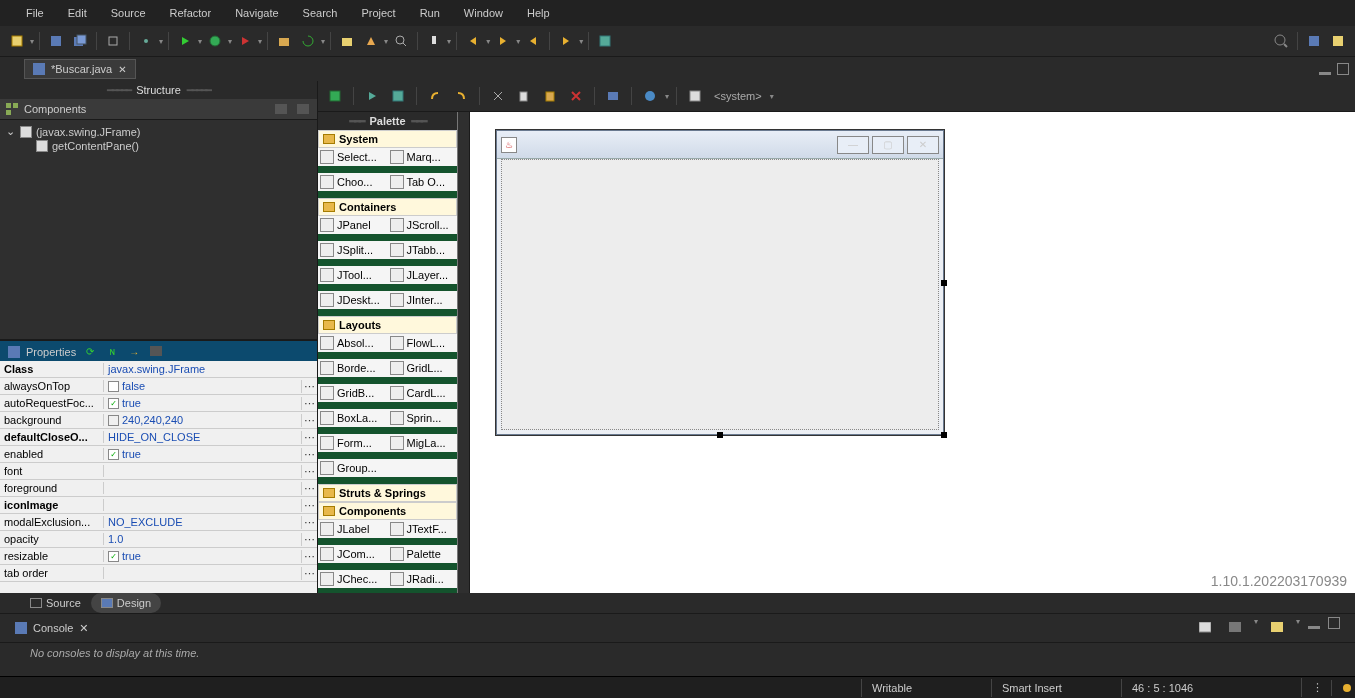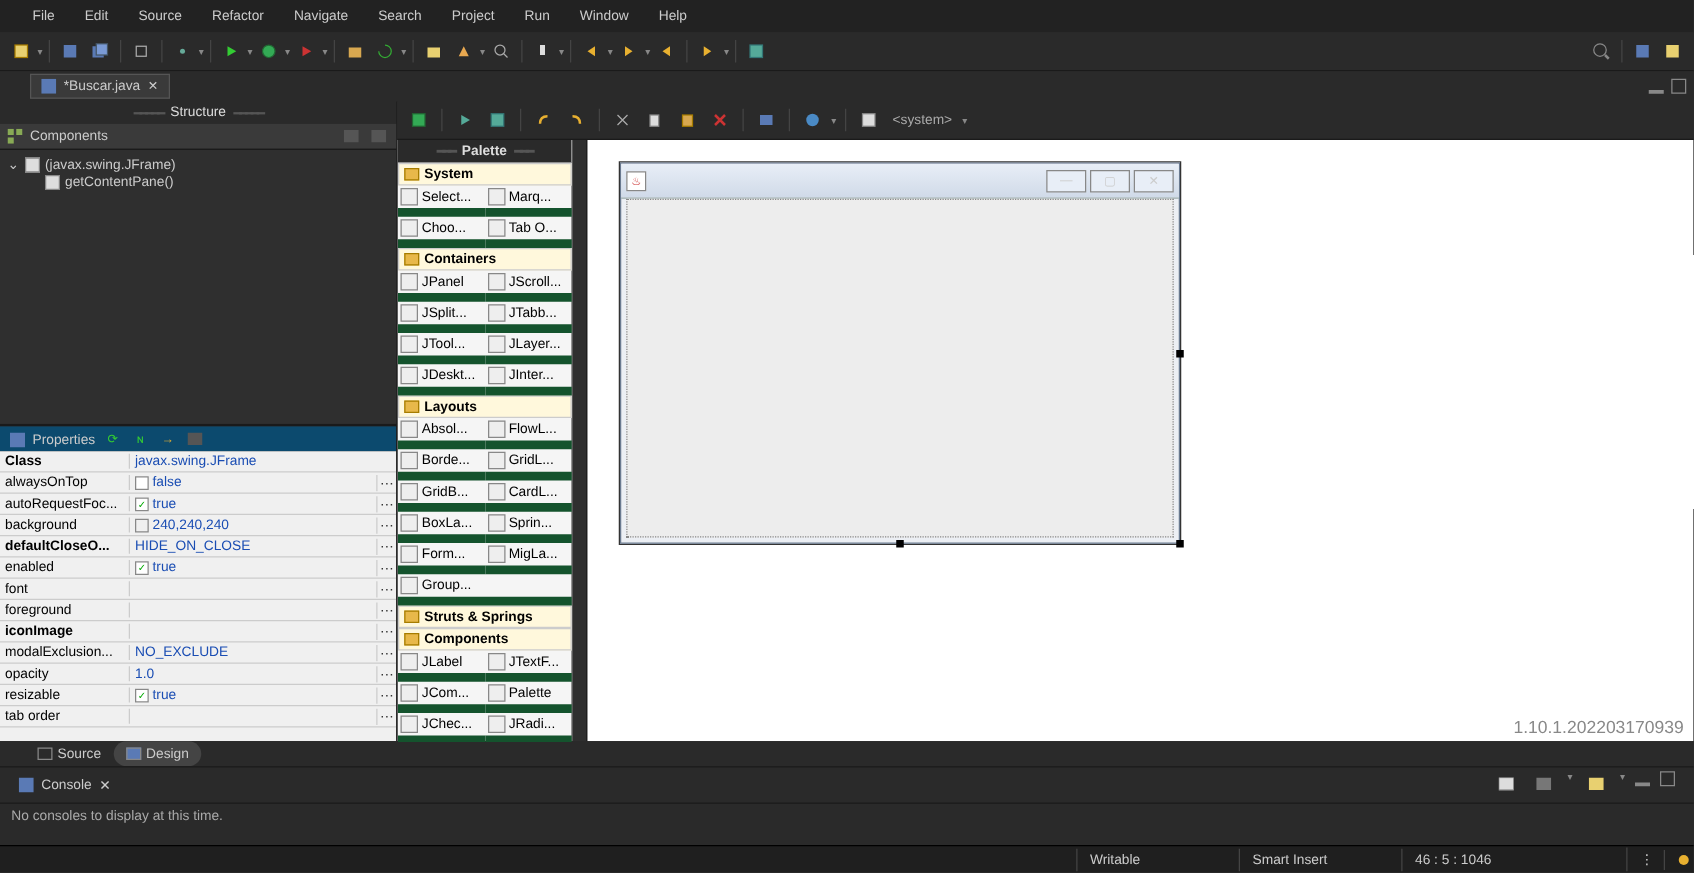--- a/index.html
+++ b/index.html
@@ -81,21 +81,21 @@
 .version-tag { position: absolute; right: 8px; bottom: 4px; color: #888; font-size: 14px; }
 
 .bottom-tabs { background: #2a2a2a; display: flex; padding: 0 20px; }
 .btab { padding: 4px 10px; display: flex; align-items: center; gap: 4px; cursor: pointer; }
 .btab.active { background: #444; border-radius: 10px; }
 .btab-ico { width: 12px; height: 10px; border: 1px solid #888; }
 
 .console-area { background: #2a2a2a; border-top: 1px solid #1a1a1a; }
 .console-header { display: flex; align-items: center; padding: 3px 15px; gap: 6px; }
 .console-header .right { margin-left: auto; display: flex; gap: 8px; }
-.console-body { padding: 4px 9px; color: #aaa; border-top: 1px solid #1a1a1a; height: 34px; }
+.console-body { padding: 4px 30px; color: #aaa; border-top: 1px solid #1a1a1a; height: 34px; font-style: italic; }
 
 .status-bar { background: #1f1f1f; display: flex; align-items: center; height: 22px; border-top: 1px solid #000; }
 .status-cell { border-left: 1px solid #444; padding: 3px 10px; color: #ccc; }
 
 svg { display: block; }
 </style>
 </head>
 <body>
 
 <div class="menubar">

